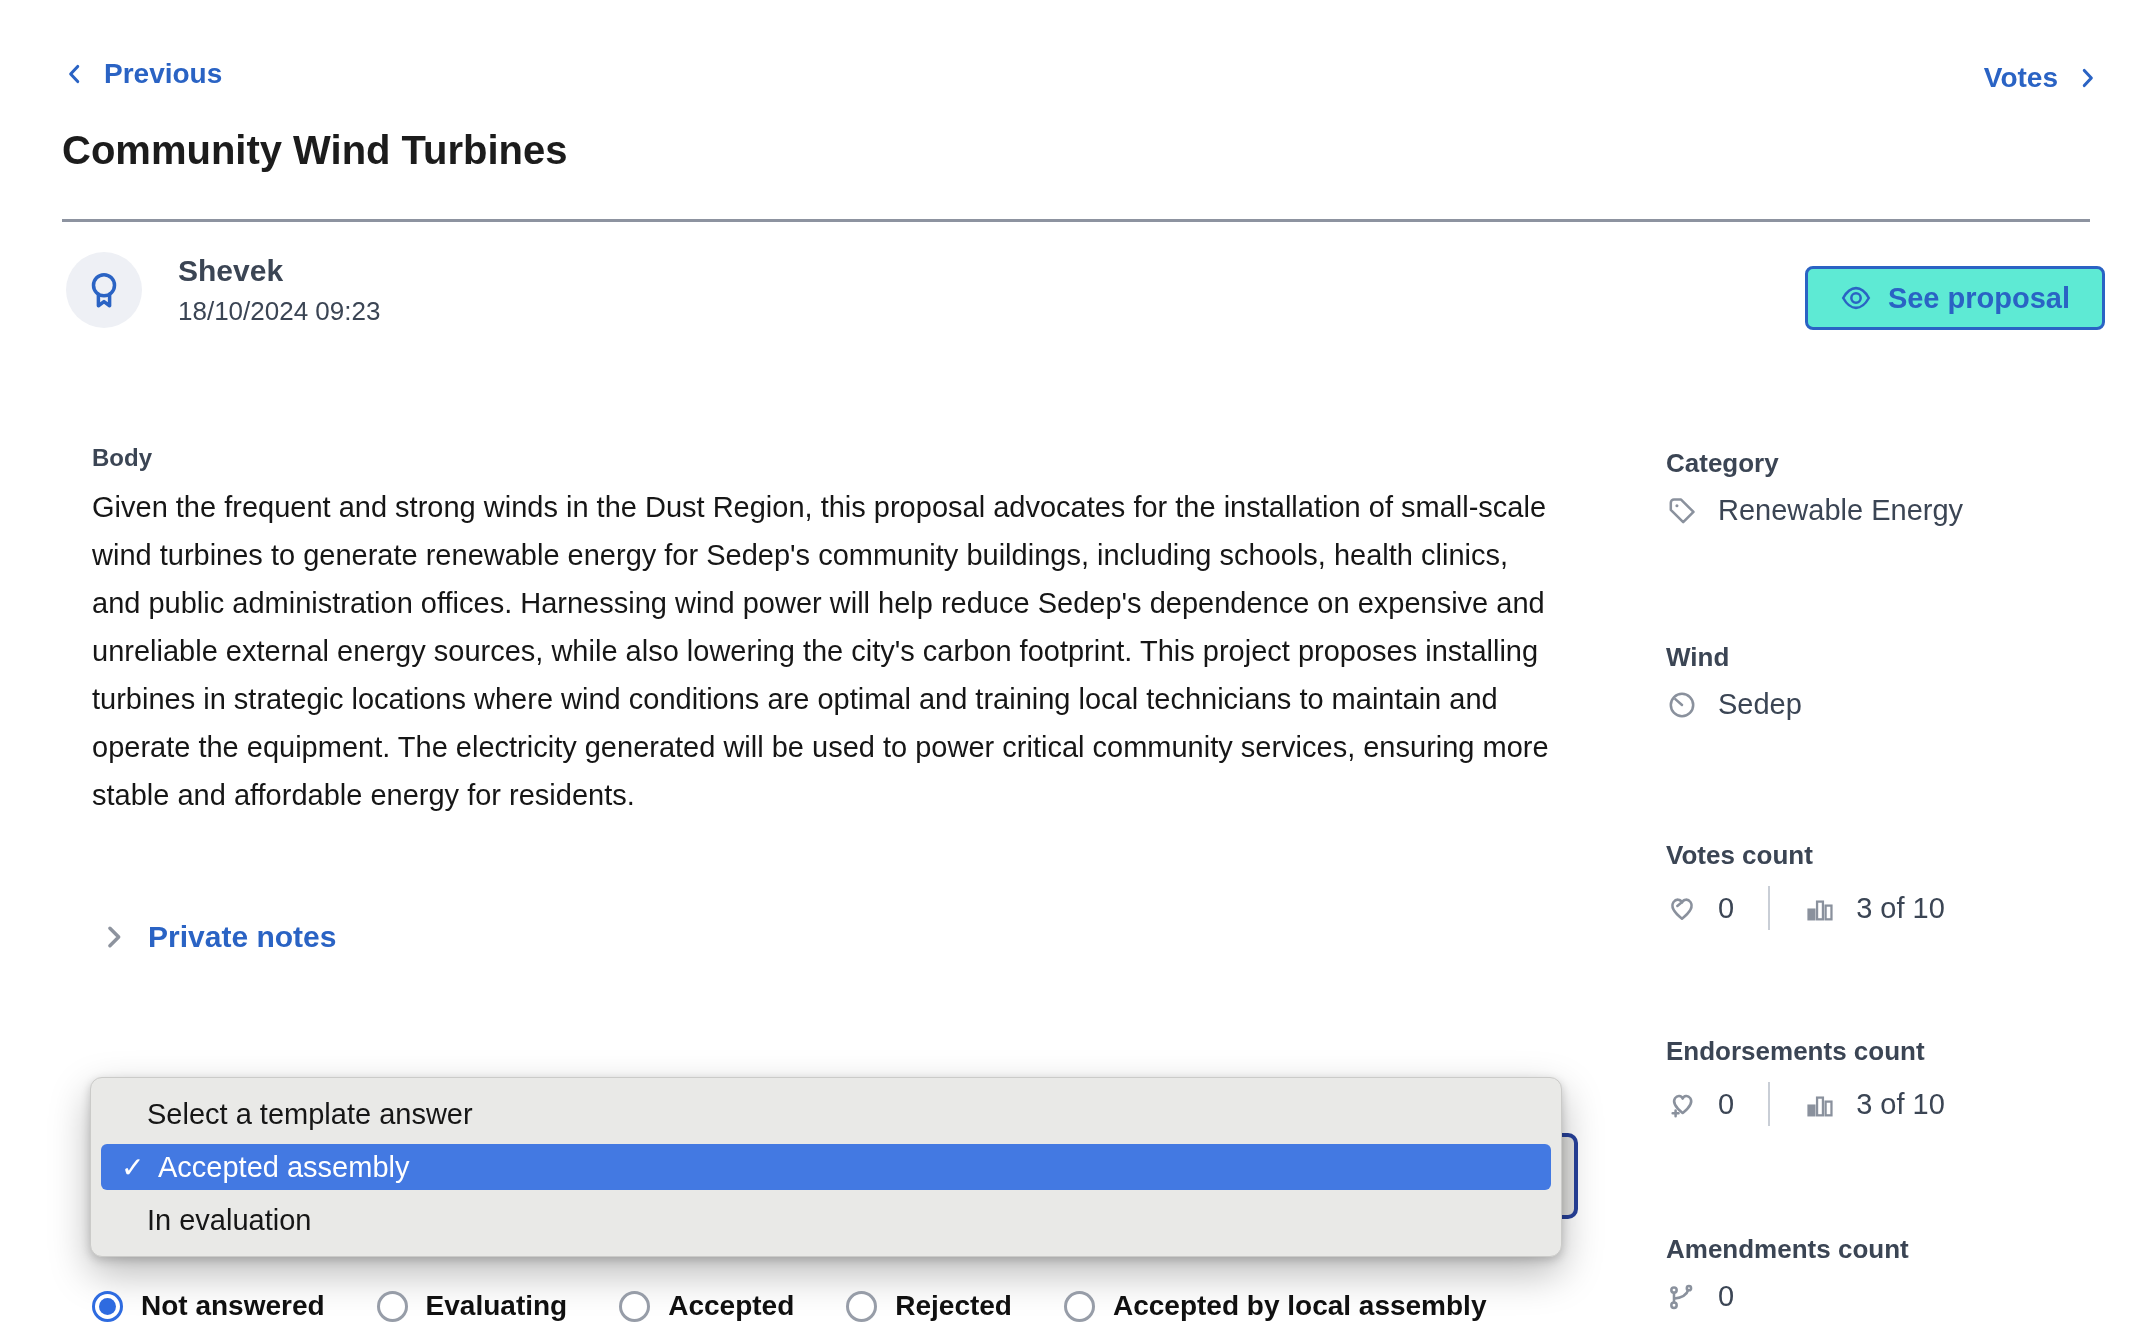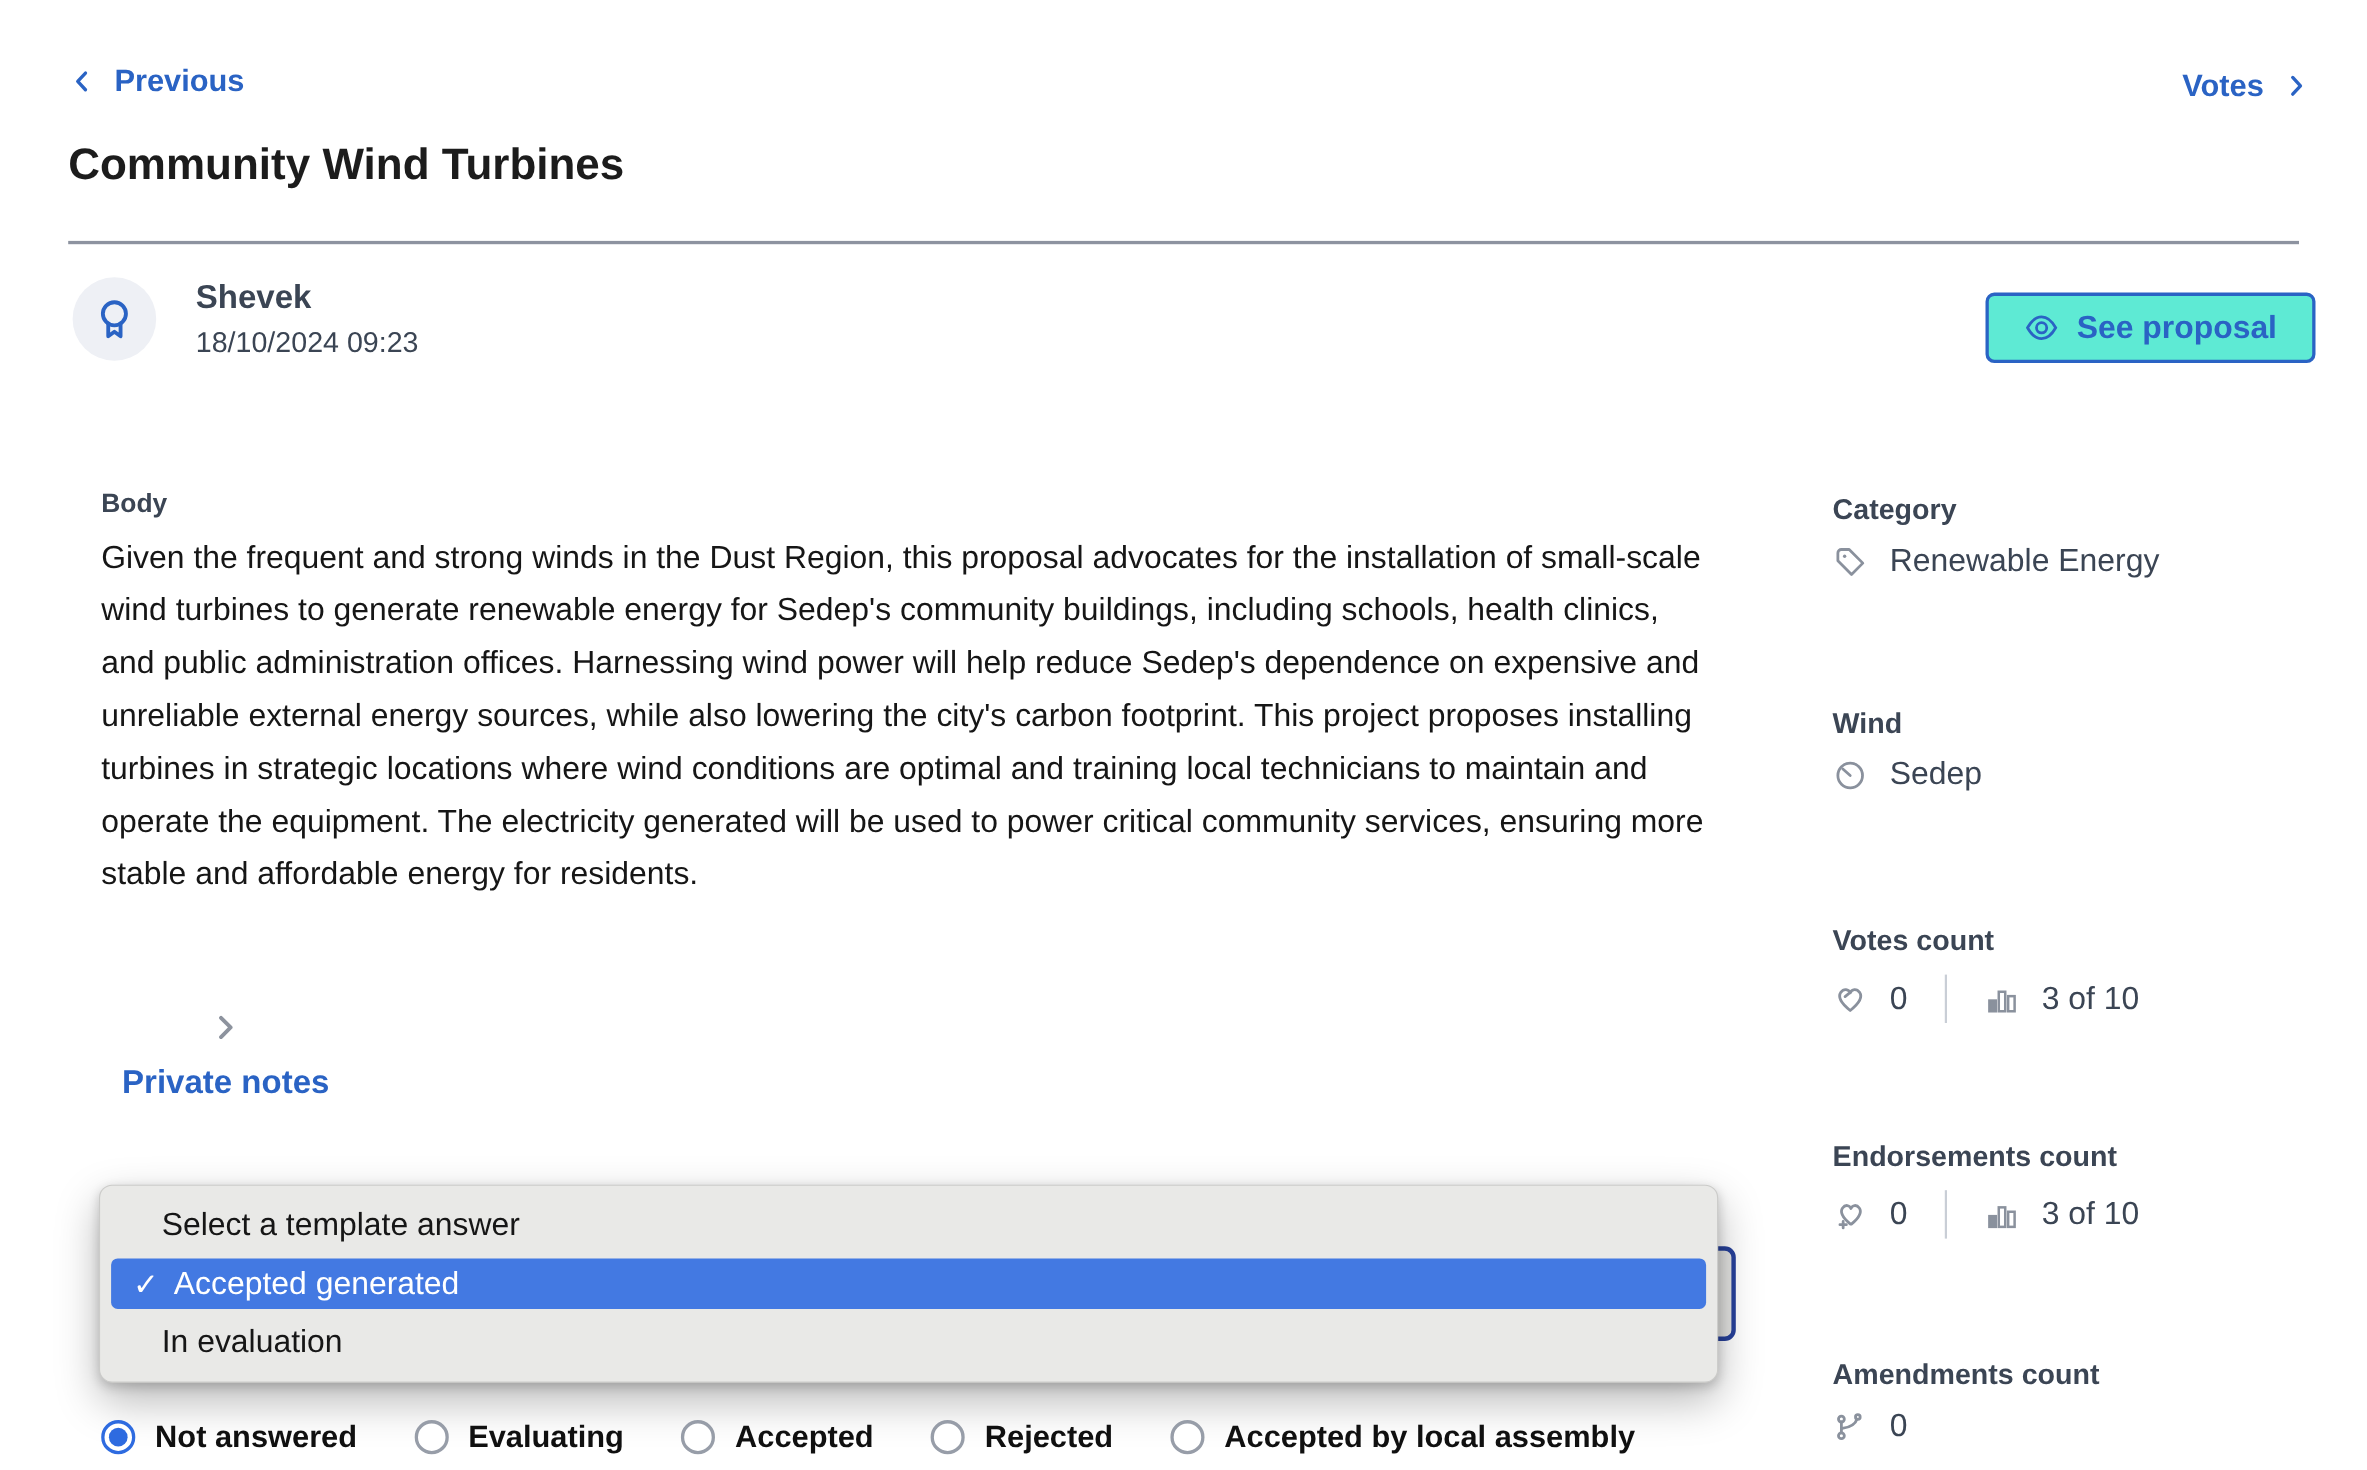--- a/index.html
+++ b/index.html
@@ -31,21 +31,21 @@
     border:3px solid #2a63c4; border-radius:8px; background:#5eead4;
     color:#2a63c4; font-size:29px; font-weight:700; cursor:pointer;
   }
   .see-proposal svg { width:32px; height:32px; }
 
   
   .body-label { position:absolute; left:92px; top:444px; font-size:24px; font-weight:700; color:#3b4554; }
   .body-text { position:absolute; left:92px; top:483px; width:1470px; font-size:29px; line-height:48px; color:#161616; }
 
   
-  .private-notes { position:absolute; left:111px; top:920px; display:flex; align-items:center; gap:20px; cursor:pointer;flex-direction:column; }
+  .private-notes { position:absolute; left:100px; top:920px; display:flex; align-items:center; gap:20px; cursor:pointer; }
   .private-notes .chev-g { width:28px; height:28px; color:#8d939e; }
   .private-notes .pn-label { font-size:30px; font-weight:700; color:#2a63c4; }
 
   
   .select-behind {
     position:absolute; left:100px; top:1133px; width:1478px; height:86px;
     border:4px solid #27419b; border-radius:10px; background:#e4e4e2;
   }
 
   
@@ -130,21 +130,21 @@
   </div>
 
   <div class="select-behind"></div>
 
   <div class="dropdown">
     <div class="dd-row dd-plain">
       <span class="dd-label">Select a template answer</span>
     </div>
     <div class="dd-row dd-selected">
       <span class="dd-check">✓</span>
-      <span class="dd-label">Accepted generated</span>
+      <span class="dd-label">Accepted assembly</span>
     </div>
     <div class="dd-row dd-plain">
       <span class="dd-label">In evaluation</span>
     </div>
   </div>
 
   <div class="radio-row">
     <div class="radio-option">
       <span class="radio selected"></span>
       <span class="radio-label">Not answered</span>

